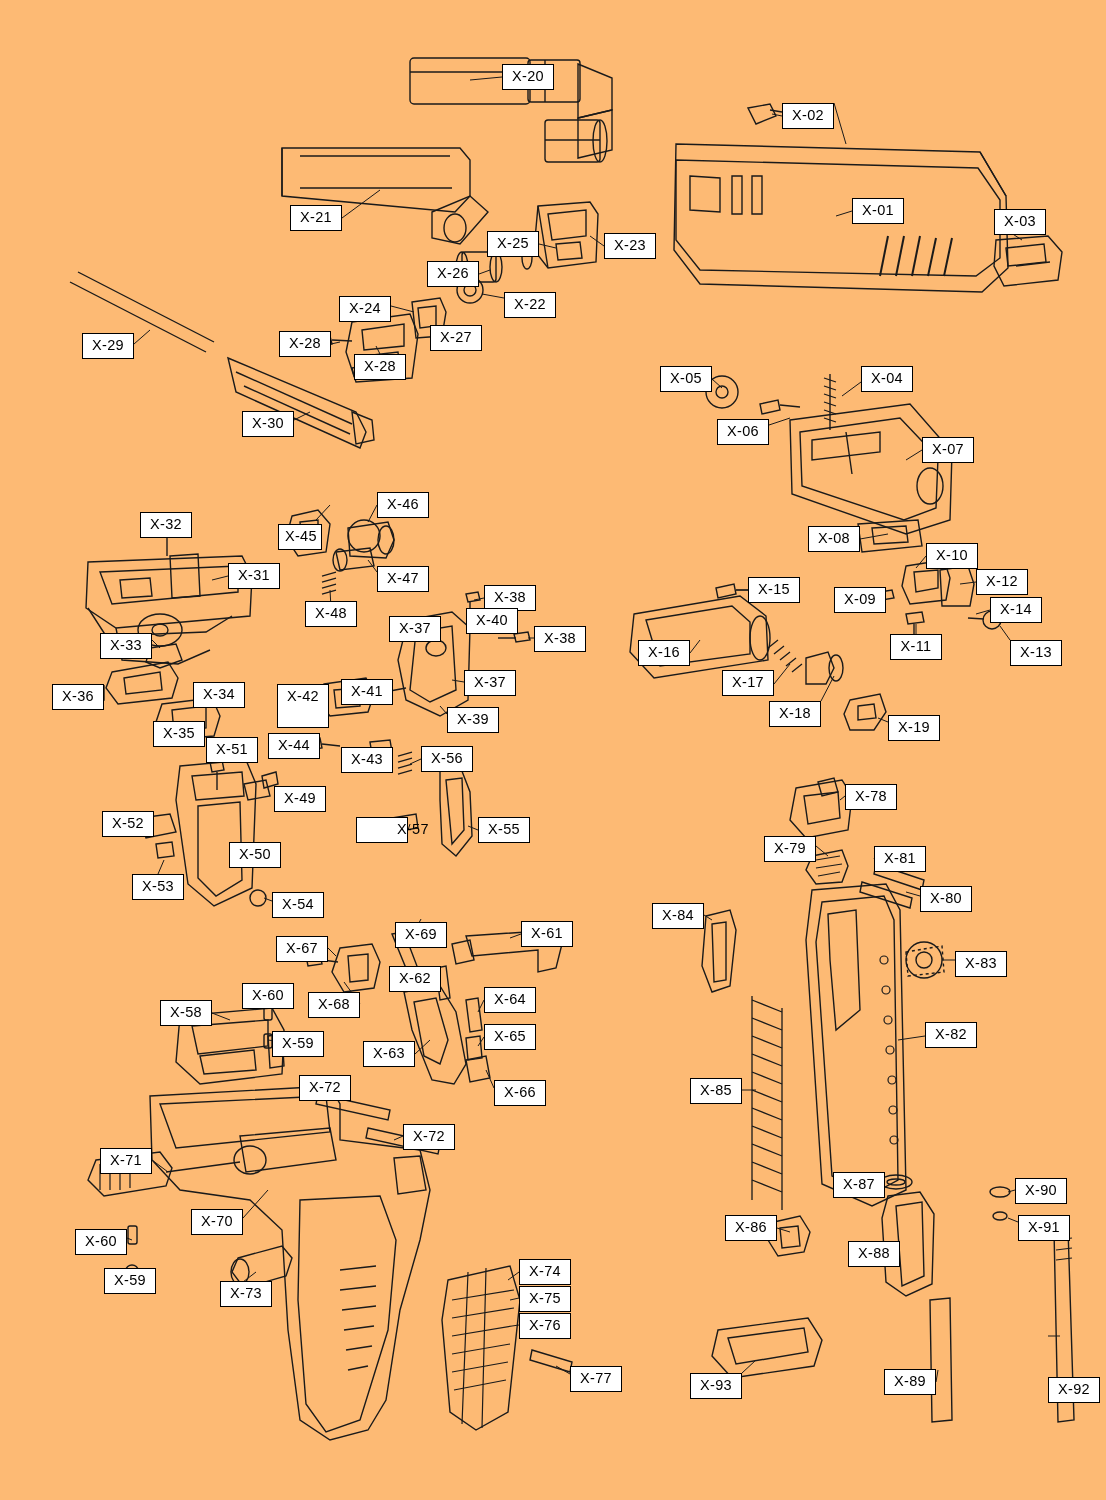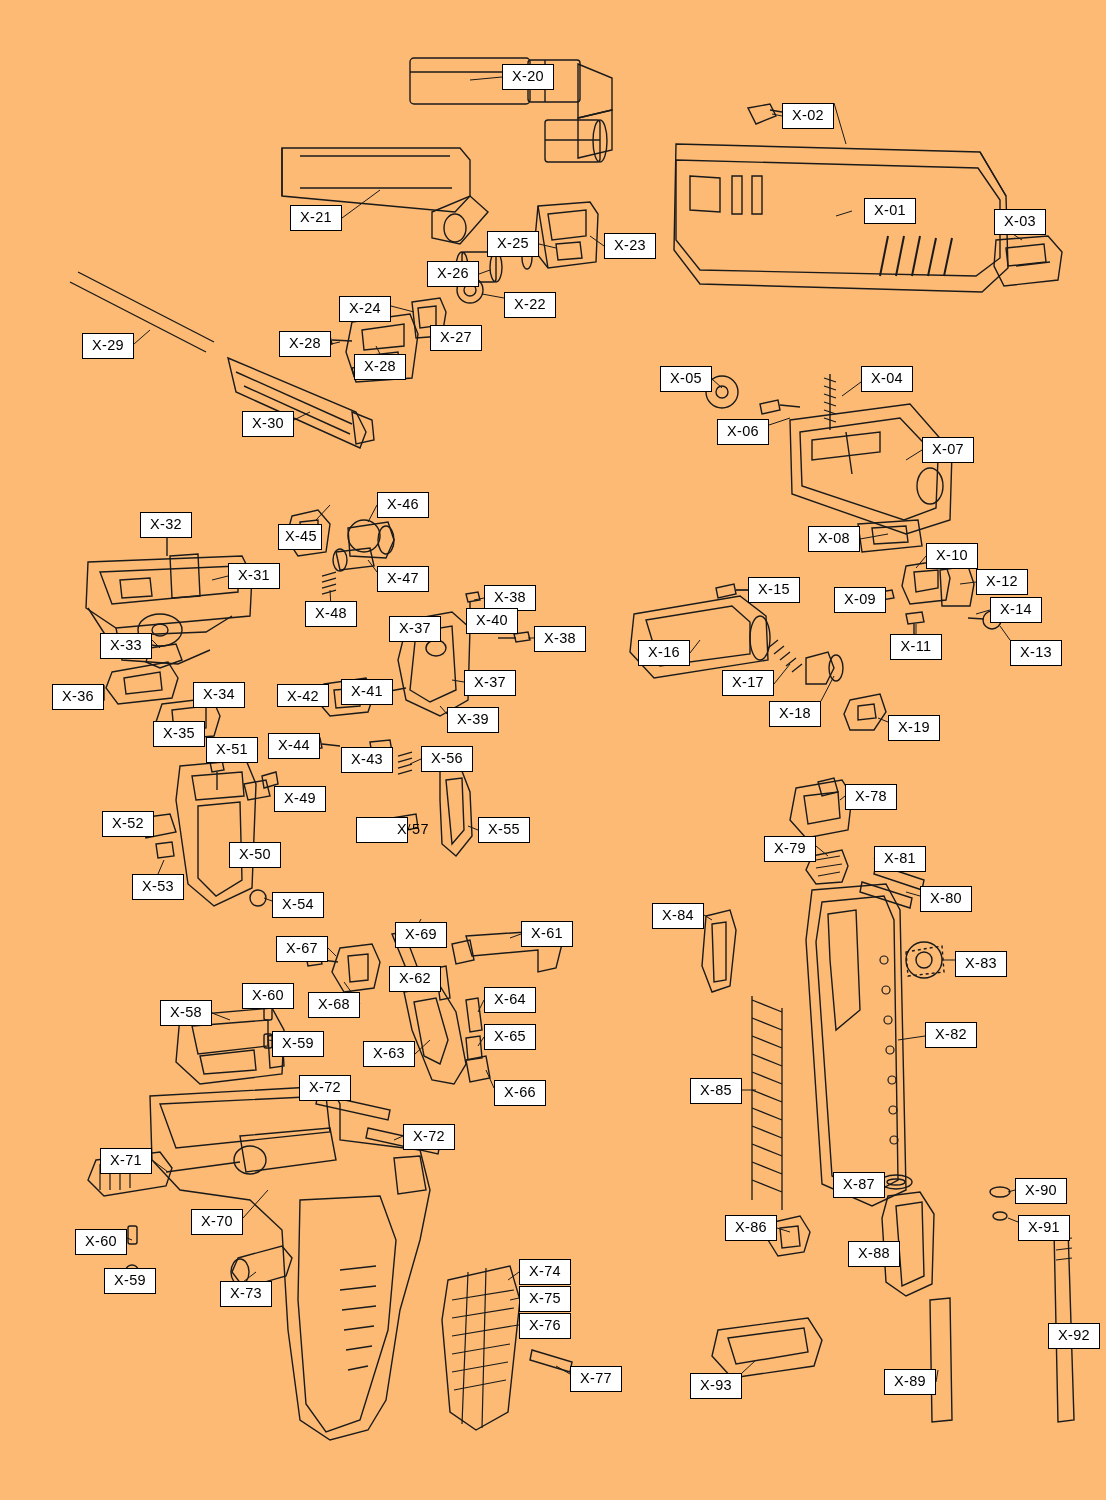--- a/index.html
+++ b/index.html
@@ -464,21 +464,21 @@
       <line x1="1015" y1="1190" x2="1008" y2="1192"></line>
       <line x1="1018" y1="1222" x2="1008" y2="1218"></line>
       <line x1="1048" y1="1336" x2="1060" y2="1336"></line>
     </g>
   </svg>
 
   <div id="callout-layer">
       <div class="callout" style="left: 502px; top: 64px; width: 52px; height: 26px;">X-20</div>
       <div class="callout" style="left: 782px; top: 103px; width: 52px; height: 26px;">X-02</div>
       <div class="callout" style="left: 290px; top: 205px; width: 52px; height: 26px;">X-21</div>
-      <div class="callout" style="left: 852px; top: 198px; width: 52px; height: 26px; margin-left: 12px;">X-01</div>
+      <div class="callout" style="left: 852px; top: 198px; width: 52px; height: 26px;">X-01</div>
       <div class="callout" style="left: 994px; top: 209px; width: 52px; height: 26px;">X-03</div>
       <div class="callout" style="left: 487px; top: 231px; width: 52px; height: 26px;">X-25</div>
       <div class="callout" style="left: 604px; top: 233px; width: 52px; height: 26px;">X-23</div>
       <div class="callout" style="left: 427px; top: 261px; width: 52px; height: 26px;">X-26</div>
       <div class="callout" style="left: 504px; top: 292px; width: 52px; height: 26px;">X-22</div>
       <div class="callout" style="left: 339px; top: 296px; width: 52px; height: 26px;">X-24</div>
       <div class="callout" style="left: 82px; top: 333px; width: 52px; height: 26px;">X-29</div>
       <div class="callout" style="left: 279px; top: 331px; width: 52px; height: 26px;">X-28</div>
       <div class="callout" style="left: 430px; top: 325px; width: 52px; height: 26px;">X-27</div>
       <div class="callout" style="left: 354px; top: 354px; width: 52px; height: 26px;">X-28</div>
@@ -503,21 +503,21 @@
       <div class="callout" style="left: 466px; top: 608px; width: 52px; height: 26px;">X-40</div>
       <div class="callout" style="left: 389px; top: 616px; width: 52px; height: 26px;">X-37</div>
       <div class="callout" style="left: 534px; top: 626px; width: 52px; height: 26px;">X-38</div>
       <div class="callout" style="left: 100px; top: 633px; width: 52px; height: 26px;">X-33</div>
       <div class="callout" style="left: 890px; top: 634px; width: 52px; height: 26px;">X-11</div>
       <div class="callout" style="left: 1010px; top: 640px; width: 52px; height: 26px;">X-13</div>
       <div class="callout" style="left: 638px; top: 640px; width: 52px; height: 26px;">X-16</div>
       <div class="callout" style="left: 464px; top: 670px; width: 52px; height: 26px;">X-37</div>
       <div class="callout" style="left: 52px; top: 684px; width: 52px; height: 26px;">X-36</div>
       <div class="callout" style="left: 193px; top: 682px; width: 52px; height: 26px;">X-34</div>
-      <div class="callout" style="left: 277px; top: 684px; width: 52px; height: 23px; text-align: center;">X-42</div>
+      <div class="callout" style="left: 277px; top: 684px; width: 52px; height: 44px; text-align: center;">X-42</div>
       <div class="callout" style="left: 341px; top: 679px; width: 52px; height: 26px;">X-41</div>
       <div class="callout" style="left: 722px; top: 670px; width: 52px; height: 26px;">X-17</div>
       <div class="callout" style="left: 447px; top: 707px; width: 52px; height: 26px;">X-39</div>
       <div class="callout" style="left: 153px; top: 721px; width: 52px; height: 26px;">X-35</div>
       <div class="callout" style="left: 769px; top: 701px; width: 52px; height: 26px;">X-18</div>
       <div class="callout" style="left: 888px; top: 715px; width: 52px; height: 26px;">X-19</div>
       <div class="callout" style="left: 206px; top: 737px; width: 52px; height: 26px;">X-51</div>
       <div class="callout" style="left: 268px; top: 733px; width: 52px; height: 26px;">X-44</div>
       <div class="callout" style="left: 341px; top: 747px; width: 52px; height: 26px;">X-43</div>
       <div class="callout" style="left: 421px; top: 746px; width: 52px; height: 26px;">X-56</div>
@@ -556,19 +556,19 @@
       <div class="callout" style="left: 191px; top: 1209px; width: 52px; height: 26px;">X-70</div>
       <div class="callout" style="left: 75px; top: 1229px; width: 52px; height: 26px;">X-60</div>
       <div class="callout" style="left: 725px; top: 1215px; width: 52px; height: 26px;">X-86</div>
       <div class="callout" style="left: 1018px; top: 1215px; width: 52px; height: 26px;">X-91</div>
       <div class="callout" style="left: 848px; top: 1241px; width: 52px; height: 26px;">X-88</div>
       <div class="callout" style="left: 519px; top: 1259px; width: 52px; height: 26px;">X-74</div>
       <div class="callout" style="left: 104px; top: 1268px; width: 52px; height: 26px;">X-59</div>
       <div class="callout" style="left: 220px; top: 1281px; width: 52px; height: 26px;">X-73</div>
       <div class="callout" style="left: 519px; top: 1286px; width: 52px; height: 26px;">X-75</div>
       <div class="callout" style="left: 519px; top: 1313px; width: 52px; height: 26px;">X-76</div>
-      <div class="callout" style="left: 1048px; top: 1323px; width: 52px; height: 26px;">X-92</div>
+      <div class="callout" style="left: 1048px; top: 1377px; width: 52px; height: 26px;">X-92</div>
       <div class="callout" style="left: 570px; top: 1366px; width: 52px; height: 26px;">X-77</div>
       <div class="callout" style="left: 690px; top: 1373px; width: 52px; height: 26px;">X-93</div>
       <div class="callout" style="left: 884px; top: 1369px; width: 52px; height: 26px;">X-89</div>
     </div>
 
 </div>
 
 </body></html>

